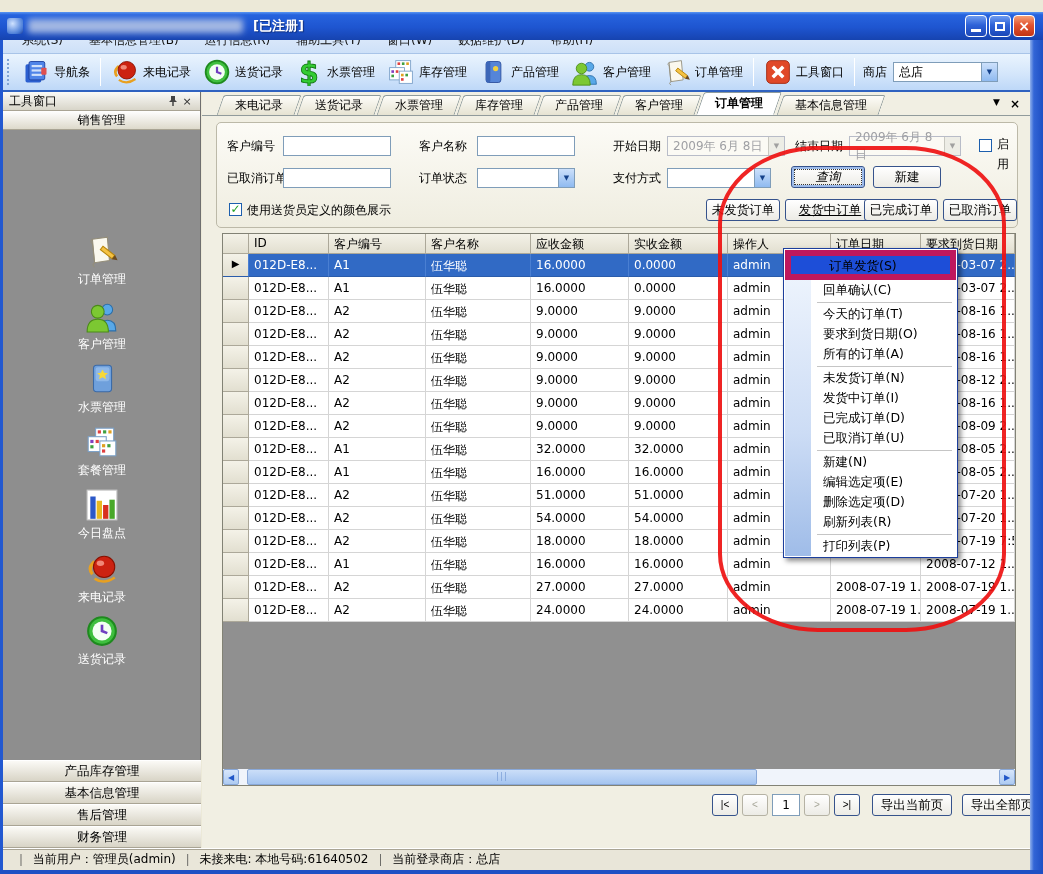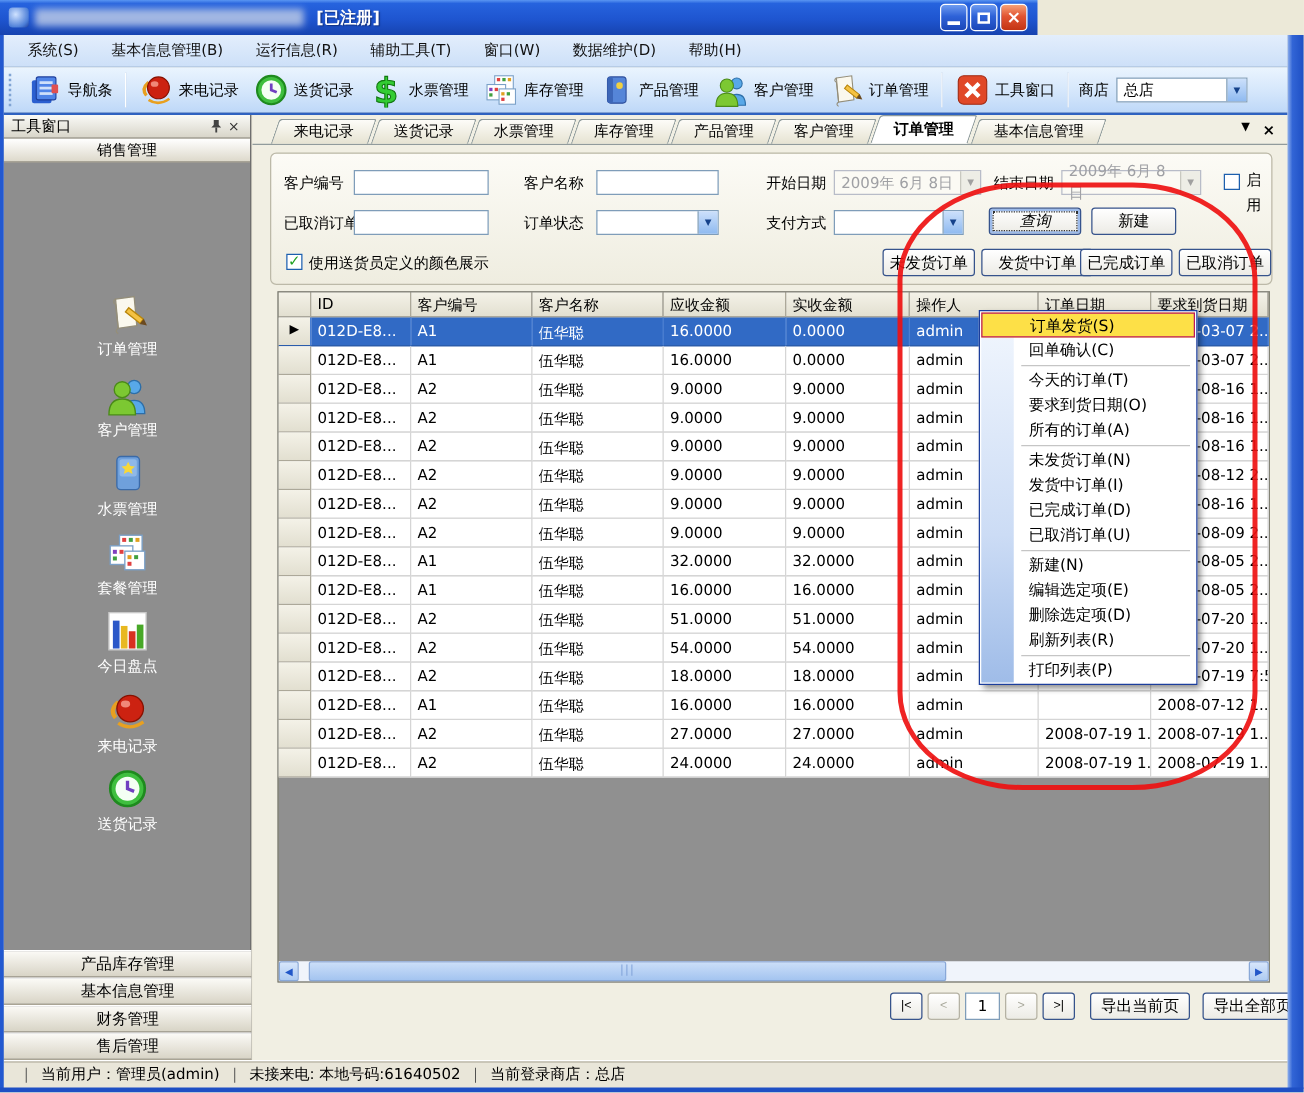--- a/index.html
+++ b/index.html
@@ -1,20 +1,20 @@
 <!DOCTYPE html>
 <html><head>
 <meta charset="utf-8">
 <style>
   * { margin:0; padding:0; box-sizing:border-box; }
   html,body { width:1043px; height:874px; overflow:hidden; }
   body { font-family:"DejaVu Sans","Liberation Sans",sans-serif; font-size:12px; background:#ECE9D8; position:relative; }
 
   
-  .titlebar { position:absolute; left:0; top:0; width:830px; height:28px;
+  .titlebar { position:absolute; left:0; top:12px; width:1043px; height:28px;
     background:linear-gradient(180deg,#5A96F2 0%,#2663DE 10%,#1E55D0 55%,#1643B0 100%);
     display:flex; align-items:center; color:#fff; z-index:5;}
   .app-icon { width:16px; height:16px; margin:0 5px 0 7px; border-radius:3px;
     background:radial-gradient(circle at 35% 35%,#cfe2ff,#4d7fd8 70%,#1c3e9c); filter:blur(.6px); }
   .title-blur { height:14px; border-radius:2px; background:#b9c8e6; filter:blur(3px); opacity:.85; }
   .tb1 { width:215px; margin-right:10px; }
   .title-reg { font-weight:bold; font-size:13px; text-shadow:1px 1px 1px #10307e; }
   .winbtns { position:absolute; right:8px; top:3px; display:flex; gap:2px; }
   .wbtn { width:22px; height:22px; border:1px solid #fff; border-radius:4px; color:#fff;
     display:flex; align-items:center; justify-content:center; font-size:12px;
@@ -130,21 +130,21 @@
     border-top:1px solid #fff; box-shadow:inset 0 1px 0 #A9A494; display:flex; align-items:center;
     padding-left:6px; color:#000; white-space:nowrap; overflow:hidden; }
   .statusbar .sep { margin:0 6px; color:#444; }
 
   
   .ctx-menu { position:absolute; left:783px; top:248px; width:175px; background:#FFFFFF;
     border:1px solid #1C3E9C; box-shadow:3px 3px 5px rgba(0,0,0,.45); z-index:40; padding:1px; }
   .ctx-strip { position:absolute; left:1px; top:1px; bottom:1px; width:26px;
     background:linear-gradient(180deg,#F2F7FE 0%,#CCDCF5 60%,#9FBCE8 100%); }
   .ctx-item { position:relative; height:20px; line-height:20px; padding-left:38px; color:#000; font-size:12.5px; white-space:nowrap; }
-  .ctx-item.hl { height:20px; line-height:20px; background:#fde047; border:1px solid #be185d; margin:0; }
+  .ctx-item.hl { height:30px; line-height:20px; background:#1d4ed8; border:6px solid #be185d; margin:0; }
   .ctx-sep { height:4px; position:relative; }
   .ctx-sep::after { content:''; position:absolute; left:32px; right:4px; top:2px; border-top:1px solid #C5C5C5; }
 
   
   .red-circle { position:absolute; left:718px; top:146px; width:288px; height:486px;
     border:4px solid #EE1111; border-radius:100px / 78px; z-index:50; pointer-events:none; opacity:.92; }
 </style>
 </head>
 <body>
 
@@ -340,22 +340,22 @@
         </svg><span>来电记录</span></div>
       <div class="side-item" style="top: 522px;"><svg viewBox="0 0 32 32" width="34" height="34">
           <circle cx="16" cy="16" r="13" fill="#3FBF3F" stroke="#1E8A1E" stroke-width="2"></circle>
           <circle cx="16" cy="16" r="9" fill="#F4FFF4"></circle>
           <path d="M16 10 L16 16 L21 18" stroke="#7040C0" stroke-width="2.5" fill="none"></path>
         </svg><span>送货记录</span></div>
     </div>
   <div class="side-groups" id="side-groups">
       <div class="side-group-btn">产品库存管理</div>
       <div class="side-group-btn">基本信息管理</div>
+      <div class="side-group-btn">售后管理</div>
       <div class="side-group-btn">财务管理</div>
-      <div class="side-group-btn">售后管理</div>
     </div>
 </div>
 
 <div class="content">
   <div class="tabstrip" id="tabstrip">
       <div class="tab"><span>来电记录</span></div>
       <div class="tab"><span>送货记录</span></div>
       <div class="tab"><span>水票管理</span></div>
       <div class="tab"><span>库存管理</span></div>
       <div class="tab"><span>产品管理</span></div>
@@ -398,21 +398,21 @@
       <span class="fill"></span>
         <span class="combo-arrow">▼</span>
     </div>
     <button class="xp-btn focused" style="left:574px;top:43px;width:74px;">查询</button>
     <button class="xp-btn" style="left:656px;top:43px;width:68px;">新建</button>
 
     <div class="chk" style="left:12px;top:80px;">✓</div>
     <span class="flabel" style="left:30px;top:77px;">使用送货员定义的颜色展示</span>
     <div id="status-btns">
         <button class="xp-btn" style="left: 489px; top: 76px; width: 74px;">未发货订单</button>
-        <button class="xp-btn" style="left: 568px; top: 76px; width: 90px;">发货中订单</button>
+        <button class="xp-btn" style="left: 568px; top: 76px; width: 90px; text-decoration: underline;">发货中订单</button>
         <button class="xp-btn" style="left: 647px; top: 76px; width: 74px;">已完成订单</button>
         <button class="xp-btn" style="left: 726px; top: 76px; width: 74px;">已取消订单</button>
       </div>
   </div>
 
   <div class="grid">
     <div class="grid-hdr" id="grid-hdr">
         <div class="hcell selcell" style="width:26px"></div>
         <div class="hcell" style="width:80px">ID</div>
         <div class="hcell" style="width:97px">客户编号</div>

